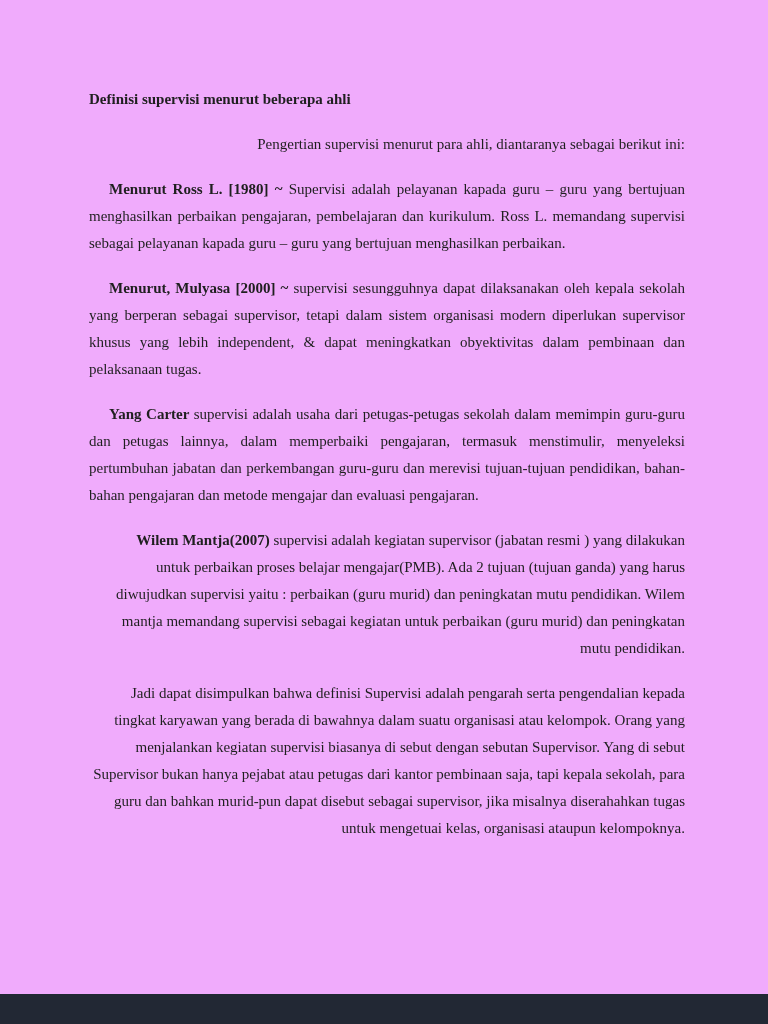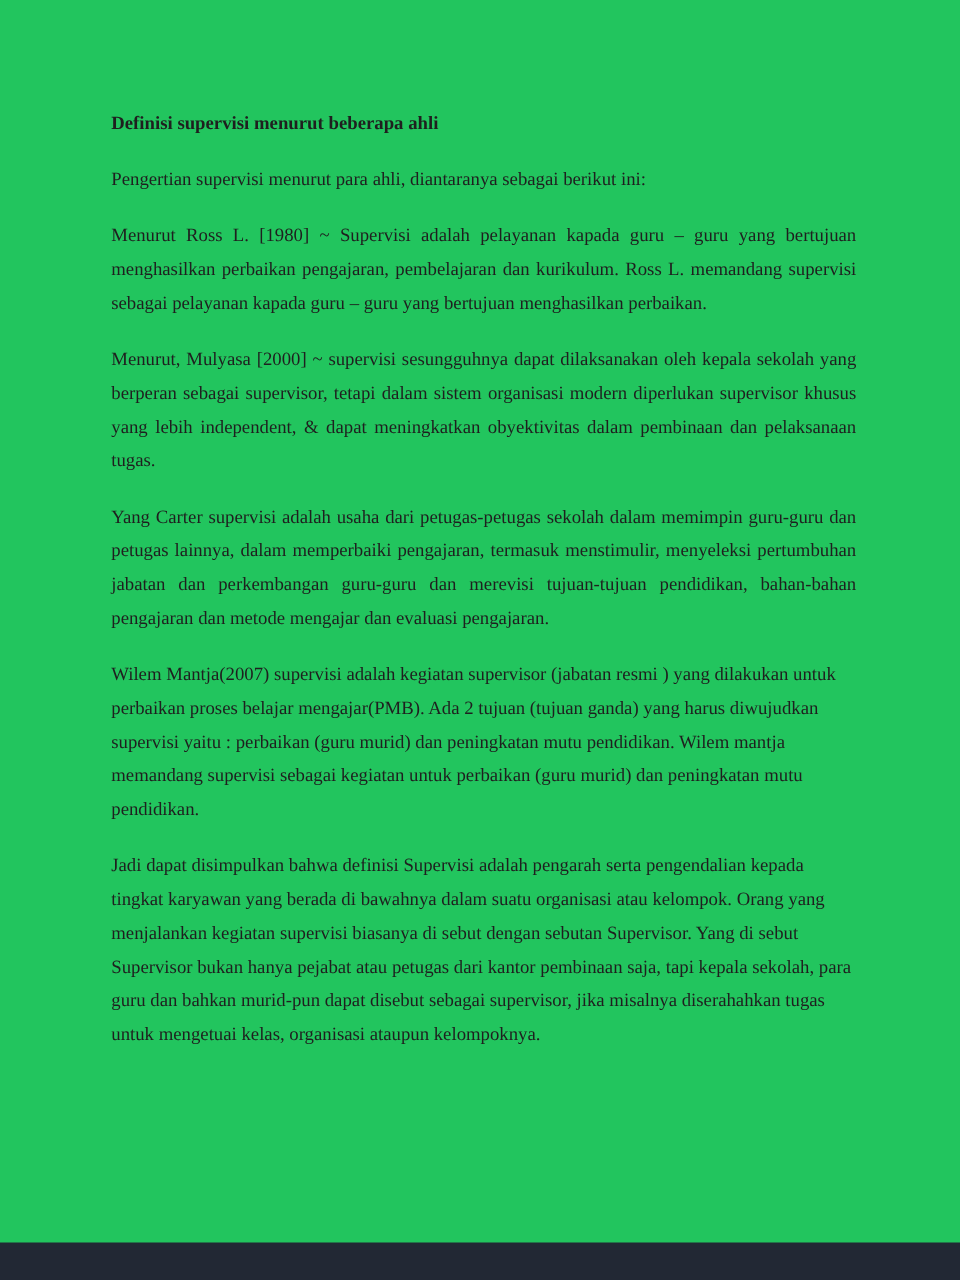--- a/index.html
+++ b/index.html
@@ -27,44 +27,45 @@
     font-size: 15px;
     line-height: 27px;
     margin: 0 0 18px 0;
     color: #1f1f1f;
   }
   .para {
     font-size: 15px;
     line-height: 27px;
     margin: 0 0 18px 0;
     color: #1f1f1f;
-    text-align: left;
+    text-align: right;
   }
   .para b {
-    font-weight: normal;
+    font-weight: bold;
+    margin-left: 20px;
   }
   
   .paragraphs .para:nth-child(1),
   .paragraphs .para:nth-child(2),
   .paragraphs .para:nth-child(3),
   .paragraphs .para:nth-child(6) {
     text-align: justify;
   }
   .footer-bar {
     position: absolute;
     left: 0;
     right: 0;
     bottom: 0;
     height: 30px;
   }
 </style>
 </head>
 <body style="background: rgb(255, 255, 255);">
 
-<div class="page" style="background: #22c55e;">
+<div class="page" style="background: #f0abfc;">
   <div class="content" style="color: rgb(31, 31, 31);">
     <p class="doc-title">Definisi supervisi menurut beberapa ahli</p>
     <p class="para">Pengertian supervisi menurut para ahli, diantaranya sebagai berikut ini:</p>
     <div class="paragraphs">
         <p class="para"><b>Menurut Ross L. [1980] ~ </b>Supervisi adalah pelayanan kapada guru – guru yang bertujuan menghasilkan perbaikan pengajaran, pembelajaran dan kurikulum. Ross L. memandang supervisi sebagai pelayanan kapada guru – guru yang bertujuan menghasilkan perbaikan.</p>
         <p class="para"><b>Menurut, Mulyasa [2000] ~ </b>supervisi sesungguhnya dapat dilaksanakan oleh kepala sekolah yang berperan sebagai supervisor, tetapi dalam sistem organisasi modern diperlukan supervisor khusus yang lebih independent, &amp; dapat meningkatkan obyektivitas dalam pembinaan dan pelaksanaan tugas.</p>
         <p class="para"><b>Yang Carter </b>supervisi adalah usaha dari petugas-petugas sekolah dalam memimpin guru-guru dan petugas lainnya, dalam memperbaiki pengajaran, termasuk menstimulir, menyeleksi pertumbuhan jabatan dan perkembangan guru-guru dan merevisi tujuan-tujuan pendidikan, bahan-bahan pengajaran dan metode mengajar dan evaluasi pengajaran.</p>
         <p class="para"><b>Wilem Mantja(2007) </b>supervisi adalah kegiatan supervisor (jabatan resmi ) yang dilakukan untuk perbaikan proses belajar mengajar(PMB). Ada 2 tujuan (tujuan ganda) yang harus diwujudkan supervisi yaitu : perbaikan (guru murid) dan peningkatan mutu pendidikan. Wilem mantja memandang supervisi sebagai kegiatan untuk perbaikan (guru murid) dan peningkatan mutu pendidikan.</p>
         <p class="para">Jadi dapat disimpulkan bahwa definisi Supervisi adalah pengarah serta pengendalian kepada tingkat karyawan yang berada di bawahnya dalam suatu organisasi atau kelompok. Orang yang menjalankan kegiatan supervisi biasanya di sebut dengan sebutan Supervisor. Yang di sebut Supervisor bukan hanya pejabat atau petugas dari kantor pembinaan saja, tapi kepala sekolah, para guru dan bahkan murid-pun dapat disebut sebagai supervisor, jika misalnya diserahahkan tugas untuk mengetuai kelas, organisasi ataupun kelompoknya.</p>
       </div>

